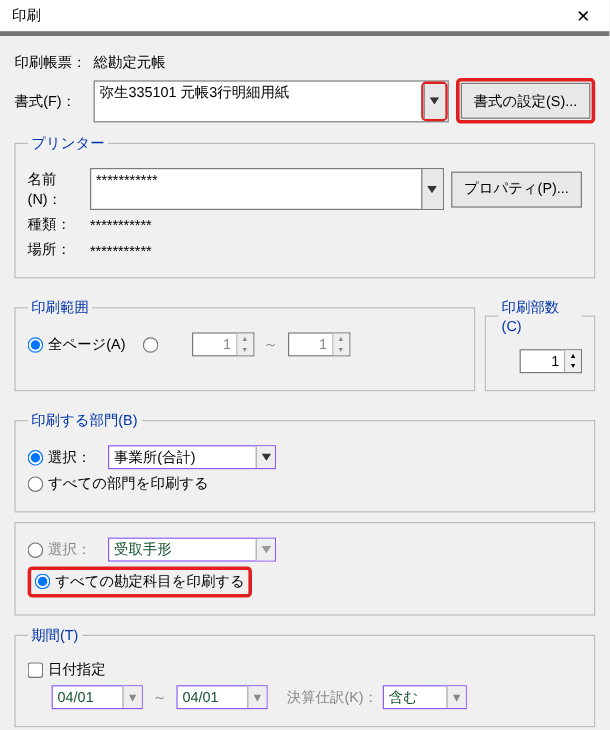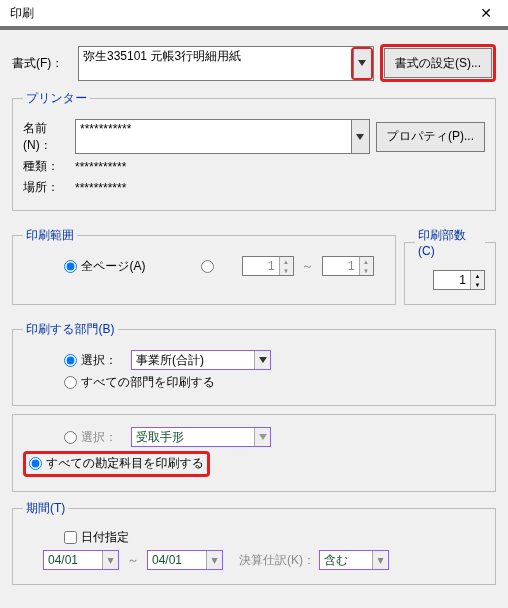--- a/index.html
+++ b/index.html
@@ -52,39 +52,43 @@
   }
   .btn.small { min-width: 0; padding: 0 10px; }
   .redbox { border: 3px solid #e02020; border-radius: 4px; padding: 1px; }
   .spin {
     display: inline-flex; border:1px solid #7a7a7a; height:20px; background:#fff; color:#888;
   }
   .spin .v { width: 36px; padding:2px 4px; text-align:right; }
   .spin .ar { width:14px; display:flex; flex-direction:column; border-left:1px solid #aaa; }
   .spin .ar div { flex:1; display:flex; align-items:center; justify-content:center; font-size:6px; background:#eee; }
   input[type=radio], input[type=checkbox]{ margin:0 4px 0 0; vertical-align:middle; }
-  .radio-lbl, .cb-lbl { display:inline-flex; align-items:center; margin-right: 14px; margin-left: 41px; }
+  .radio-lbl, .cb-lbl { display:inline-flex; align-items:center; margin-right: 14px; }
   .disabled { color:#888; }
   .indent { margin-left: 20px; }
   .sel { border:1px solid #8b5cf6; background:#fff; height:20px; display:flex; align-items:center; }
   .sel .txt { flex:1; padding:2px 4px; color:#14532d; }
   .sel .arrow { width:16px; border-left:1px solid #aaa; background:#eee; height:100%; display:flex; align-items:center; justify-content:center; }
 </style>
 </head>
 <body>
 
 <div class="titlebar">
   <span class="title">印刷</span>
   <div class="close">
       <span>✕</span>
     </div>
 </div>
 
 <div class="content">
 
+  <div class="row">
+    <span class="lbl">印刷帳票：</span>
+    <span>総勘定元帳</span>
+  </div>
 
   <div class="row">
     <span class="lbl">書式(F)：</span>
     <div class="combo" style="flex:1;">
       <div class="txt">弥生335101 元帳3行明細用紙</div>
       <div class="redbox" style="padding:0;border-width:2px;display:flex;">
         <div class="arrow">
           <svg viewBox="0 0 8 6">
               <path d="M0 0 L8 0 L4 6 Z" fill="#333"></path>
             </svg>

